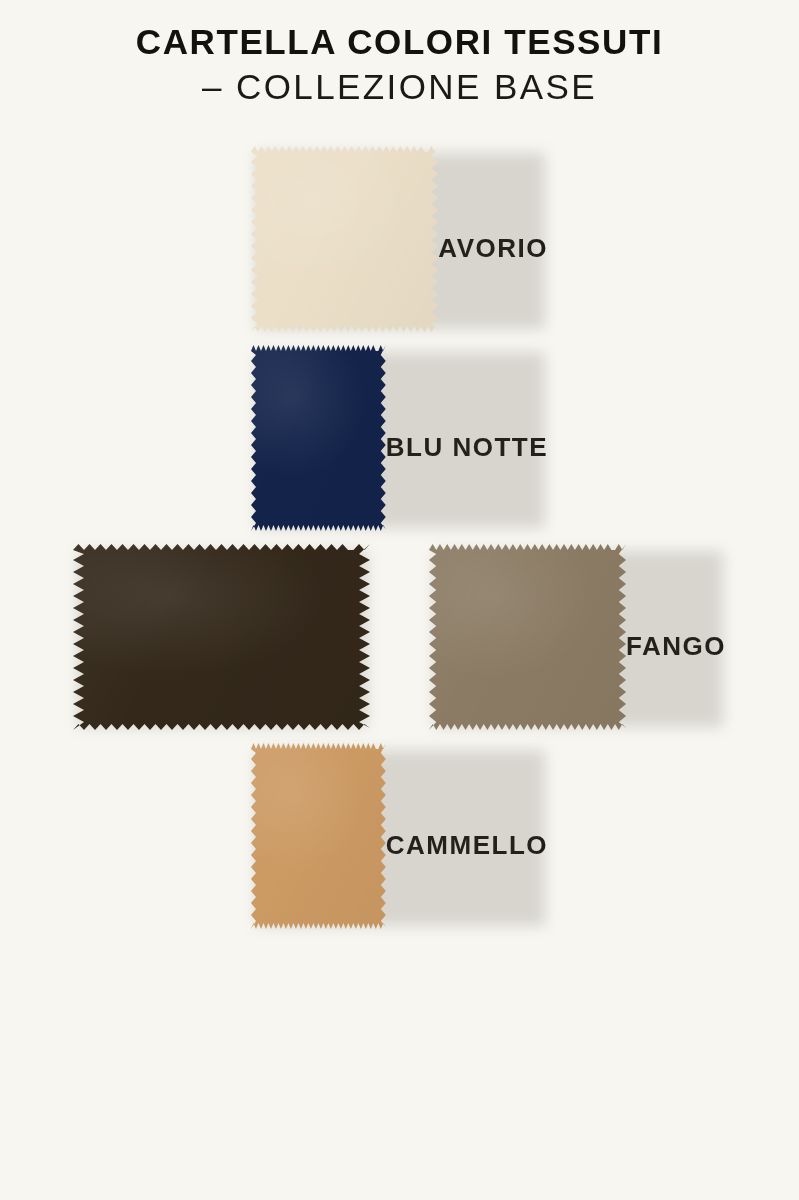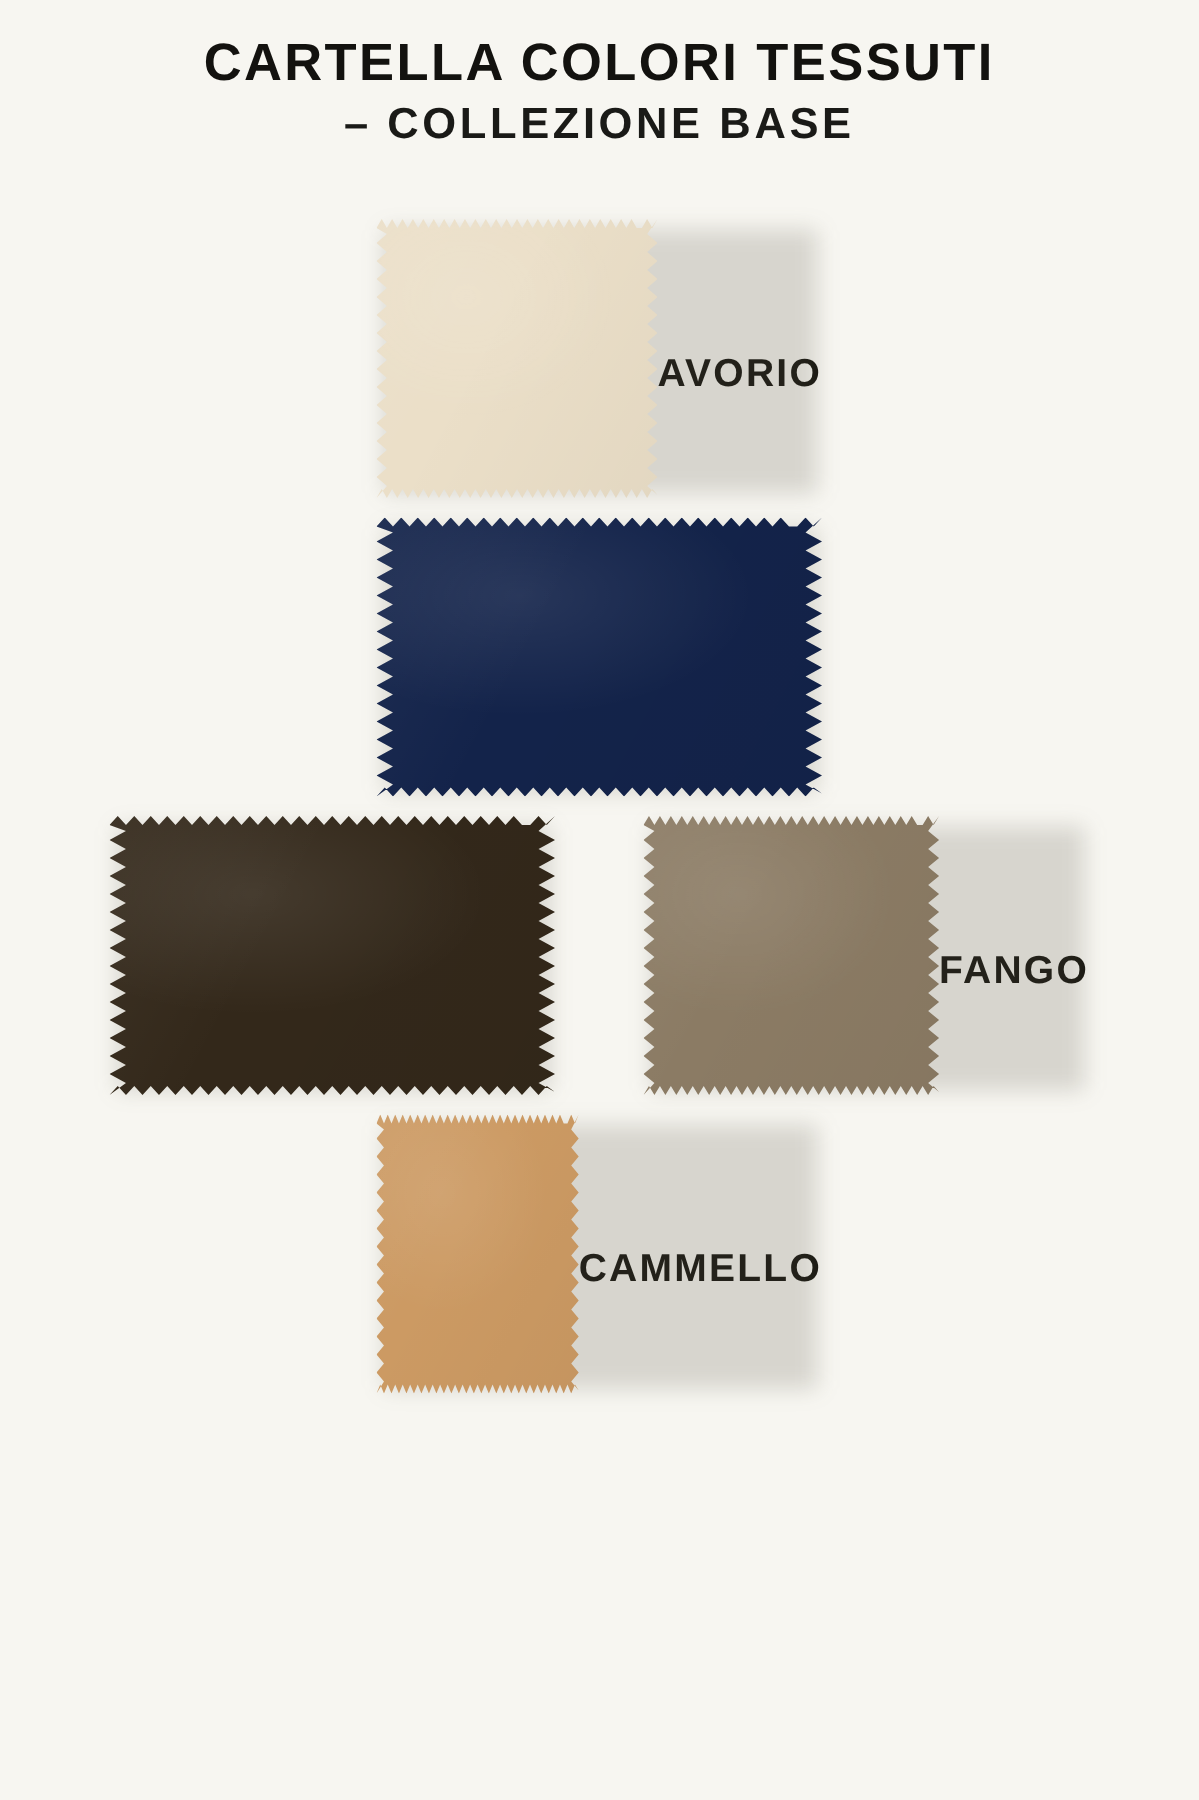--- a/index.html
+++ b/index.html
@@ -41,22 +41,22 @@
     letter-spacing: 1.6px;
     color: #13120f;
     line-height: 1.12;
     text-transform: uppercase;
     white-space: nowrap;
   }
   .title-sub {
     display: block;
     margin-top: 6px;
     font-family: "Liberation Sans", sans-serif;
-    font-size: 29px;
-    font-weight: bold;
+    font-size: 35px;
+    font-weight: normal;
     letter-spacing: 2.4px;
     color: #1a1a17;
     line-height: 1.12;
     text-transform: uppercase;
     white-space: nowrap;
   }
 
   
   .grid {
     position: absolute;
@@ -194,20 +194,21 @@
     </div>
 
     <div class="swatch-row">
       <div class="swatch-cell">
         <div class="swatch-chip-wrap">
           <div class="swatch-shadow"></div>
           <div class="swatch-chip" style="background-color: rgb(19, 35, 74);">
             <div class="swatch-sheen"></div>
           </div>
         </div>
+        <div class="swatch-label">BLU NOTTE</div>
       </div>
     </div>
 
     <div class="swatch-row">
       <div class="swatch-cell">
         <div class="swatch-chip-wrap">
           <div class="swatch-shadow"></div>
           <div class="swatch-chip" style="background-color: rgb(51, 40, 26);">
             <div class="swatch-sheen"></div>
           </div>

